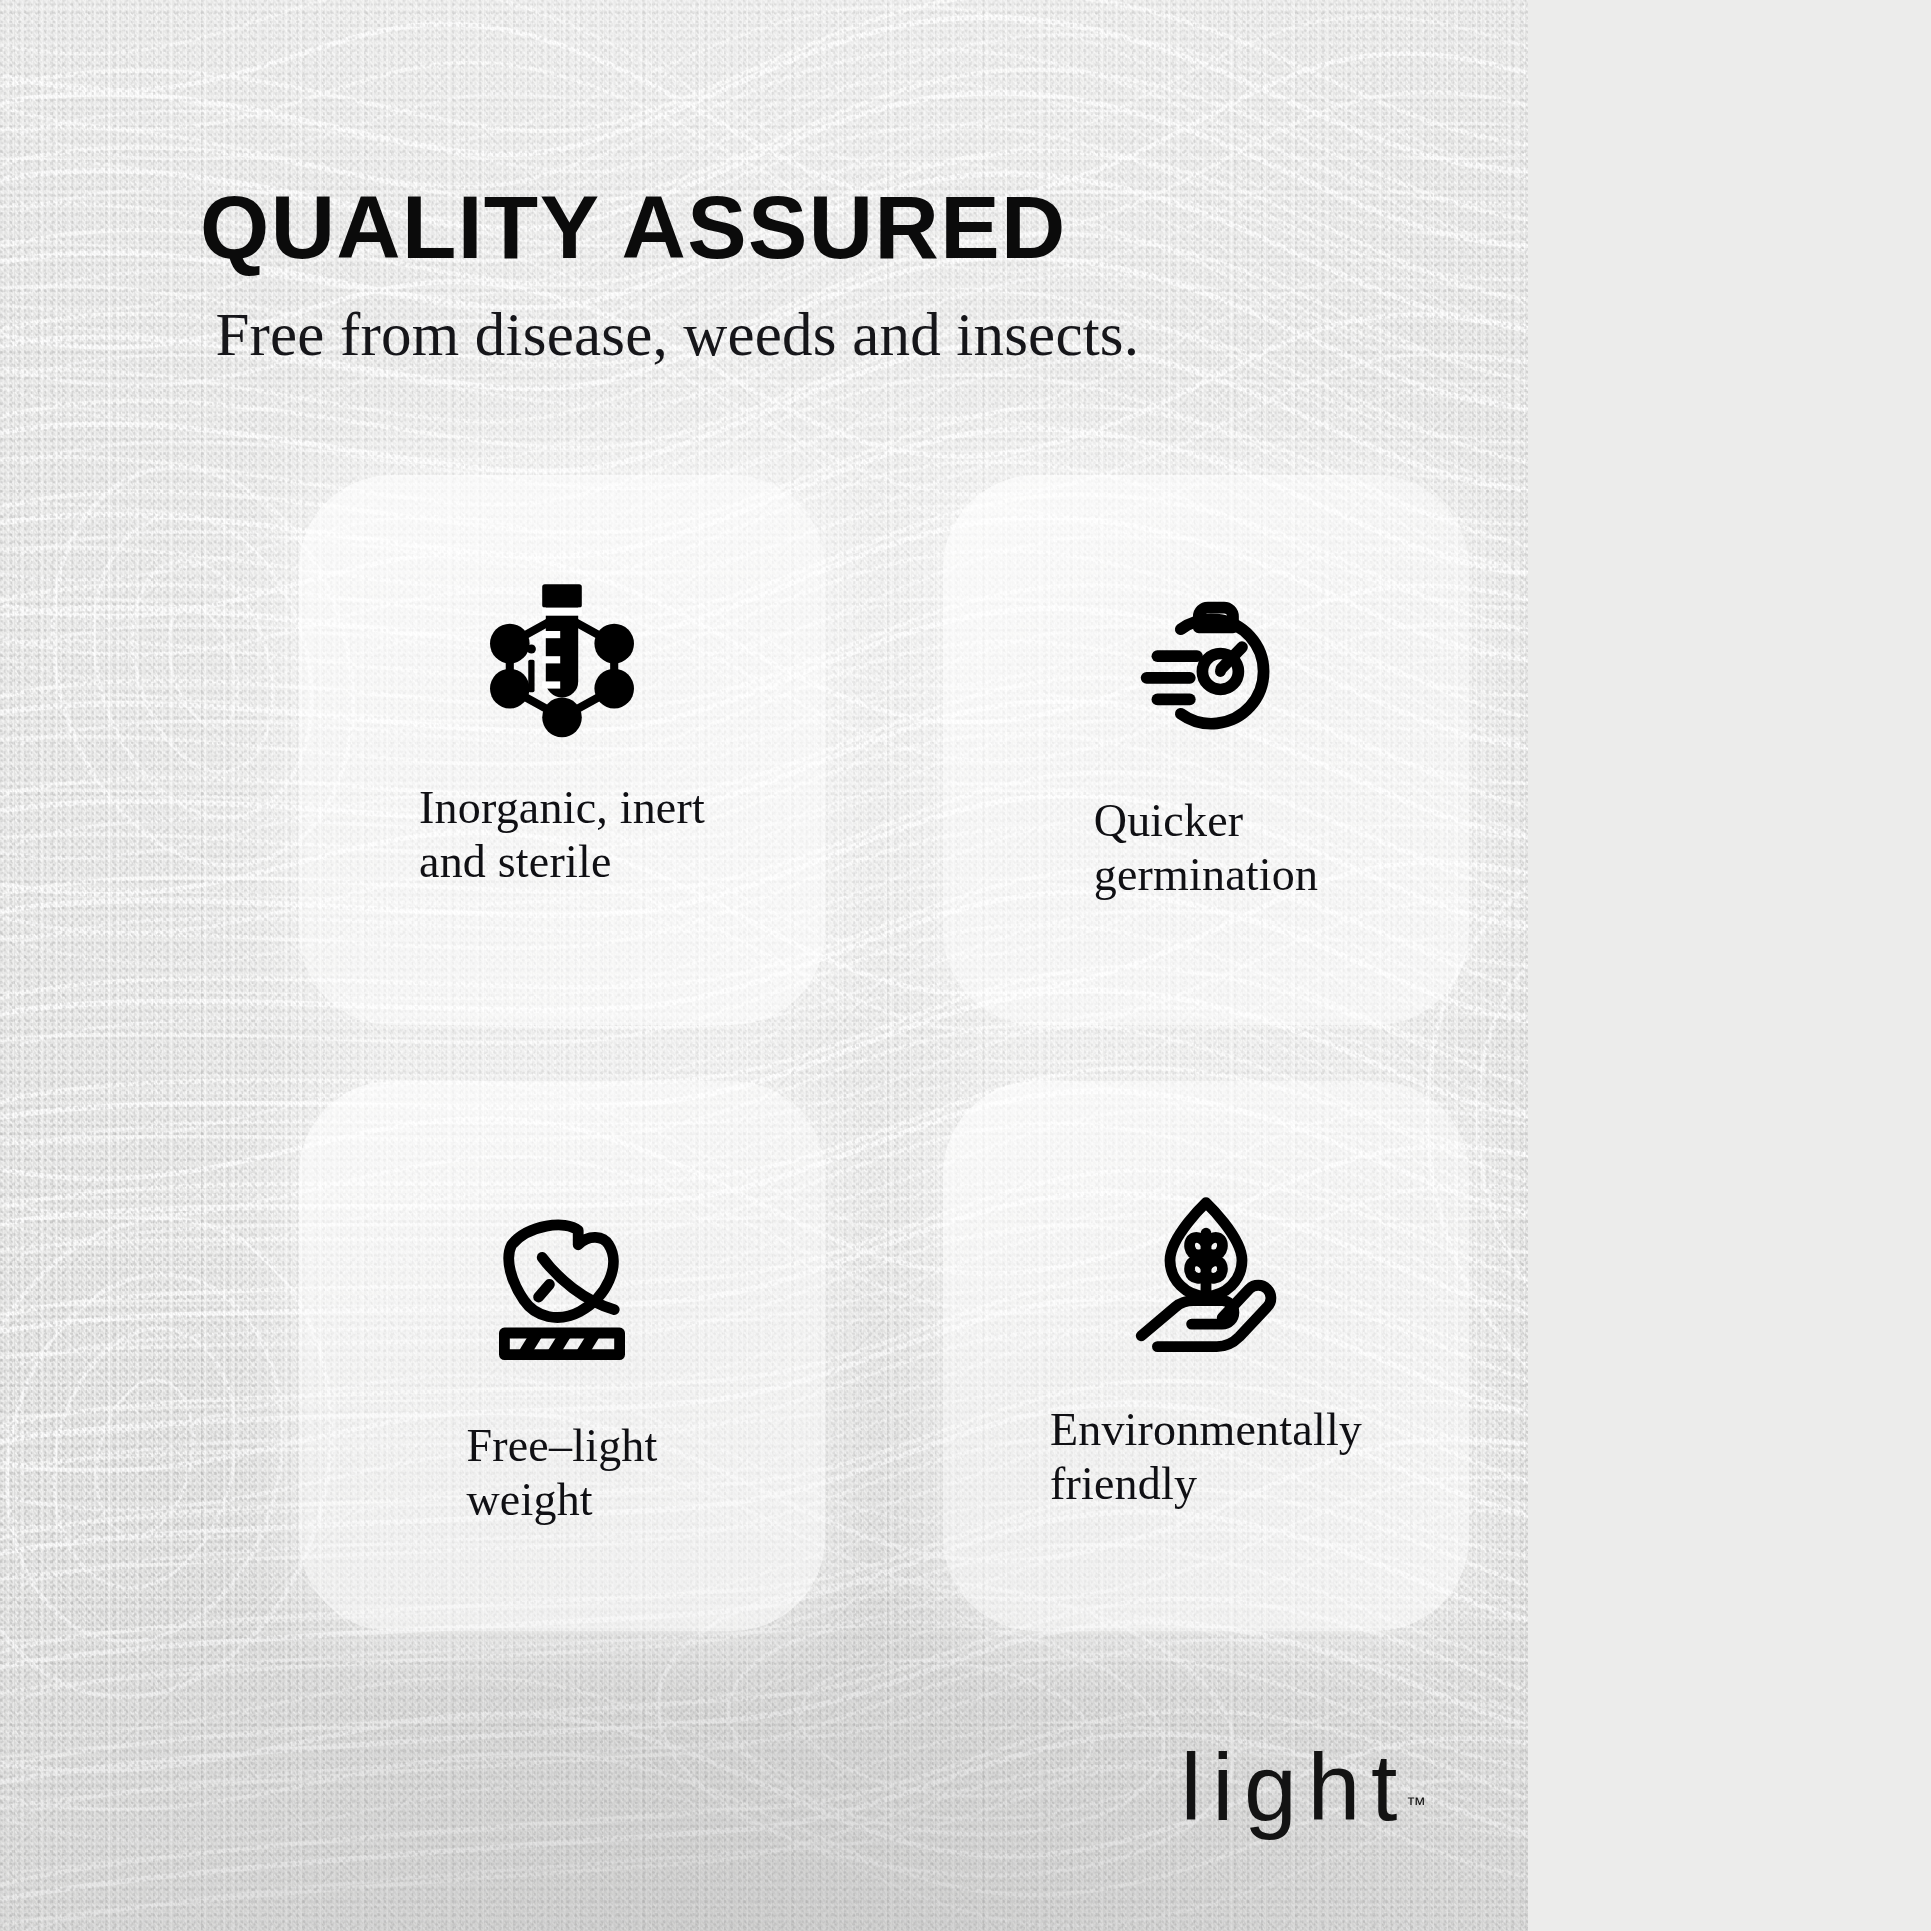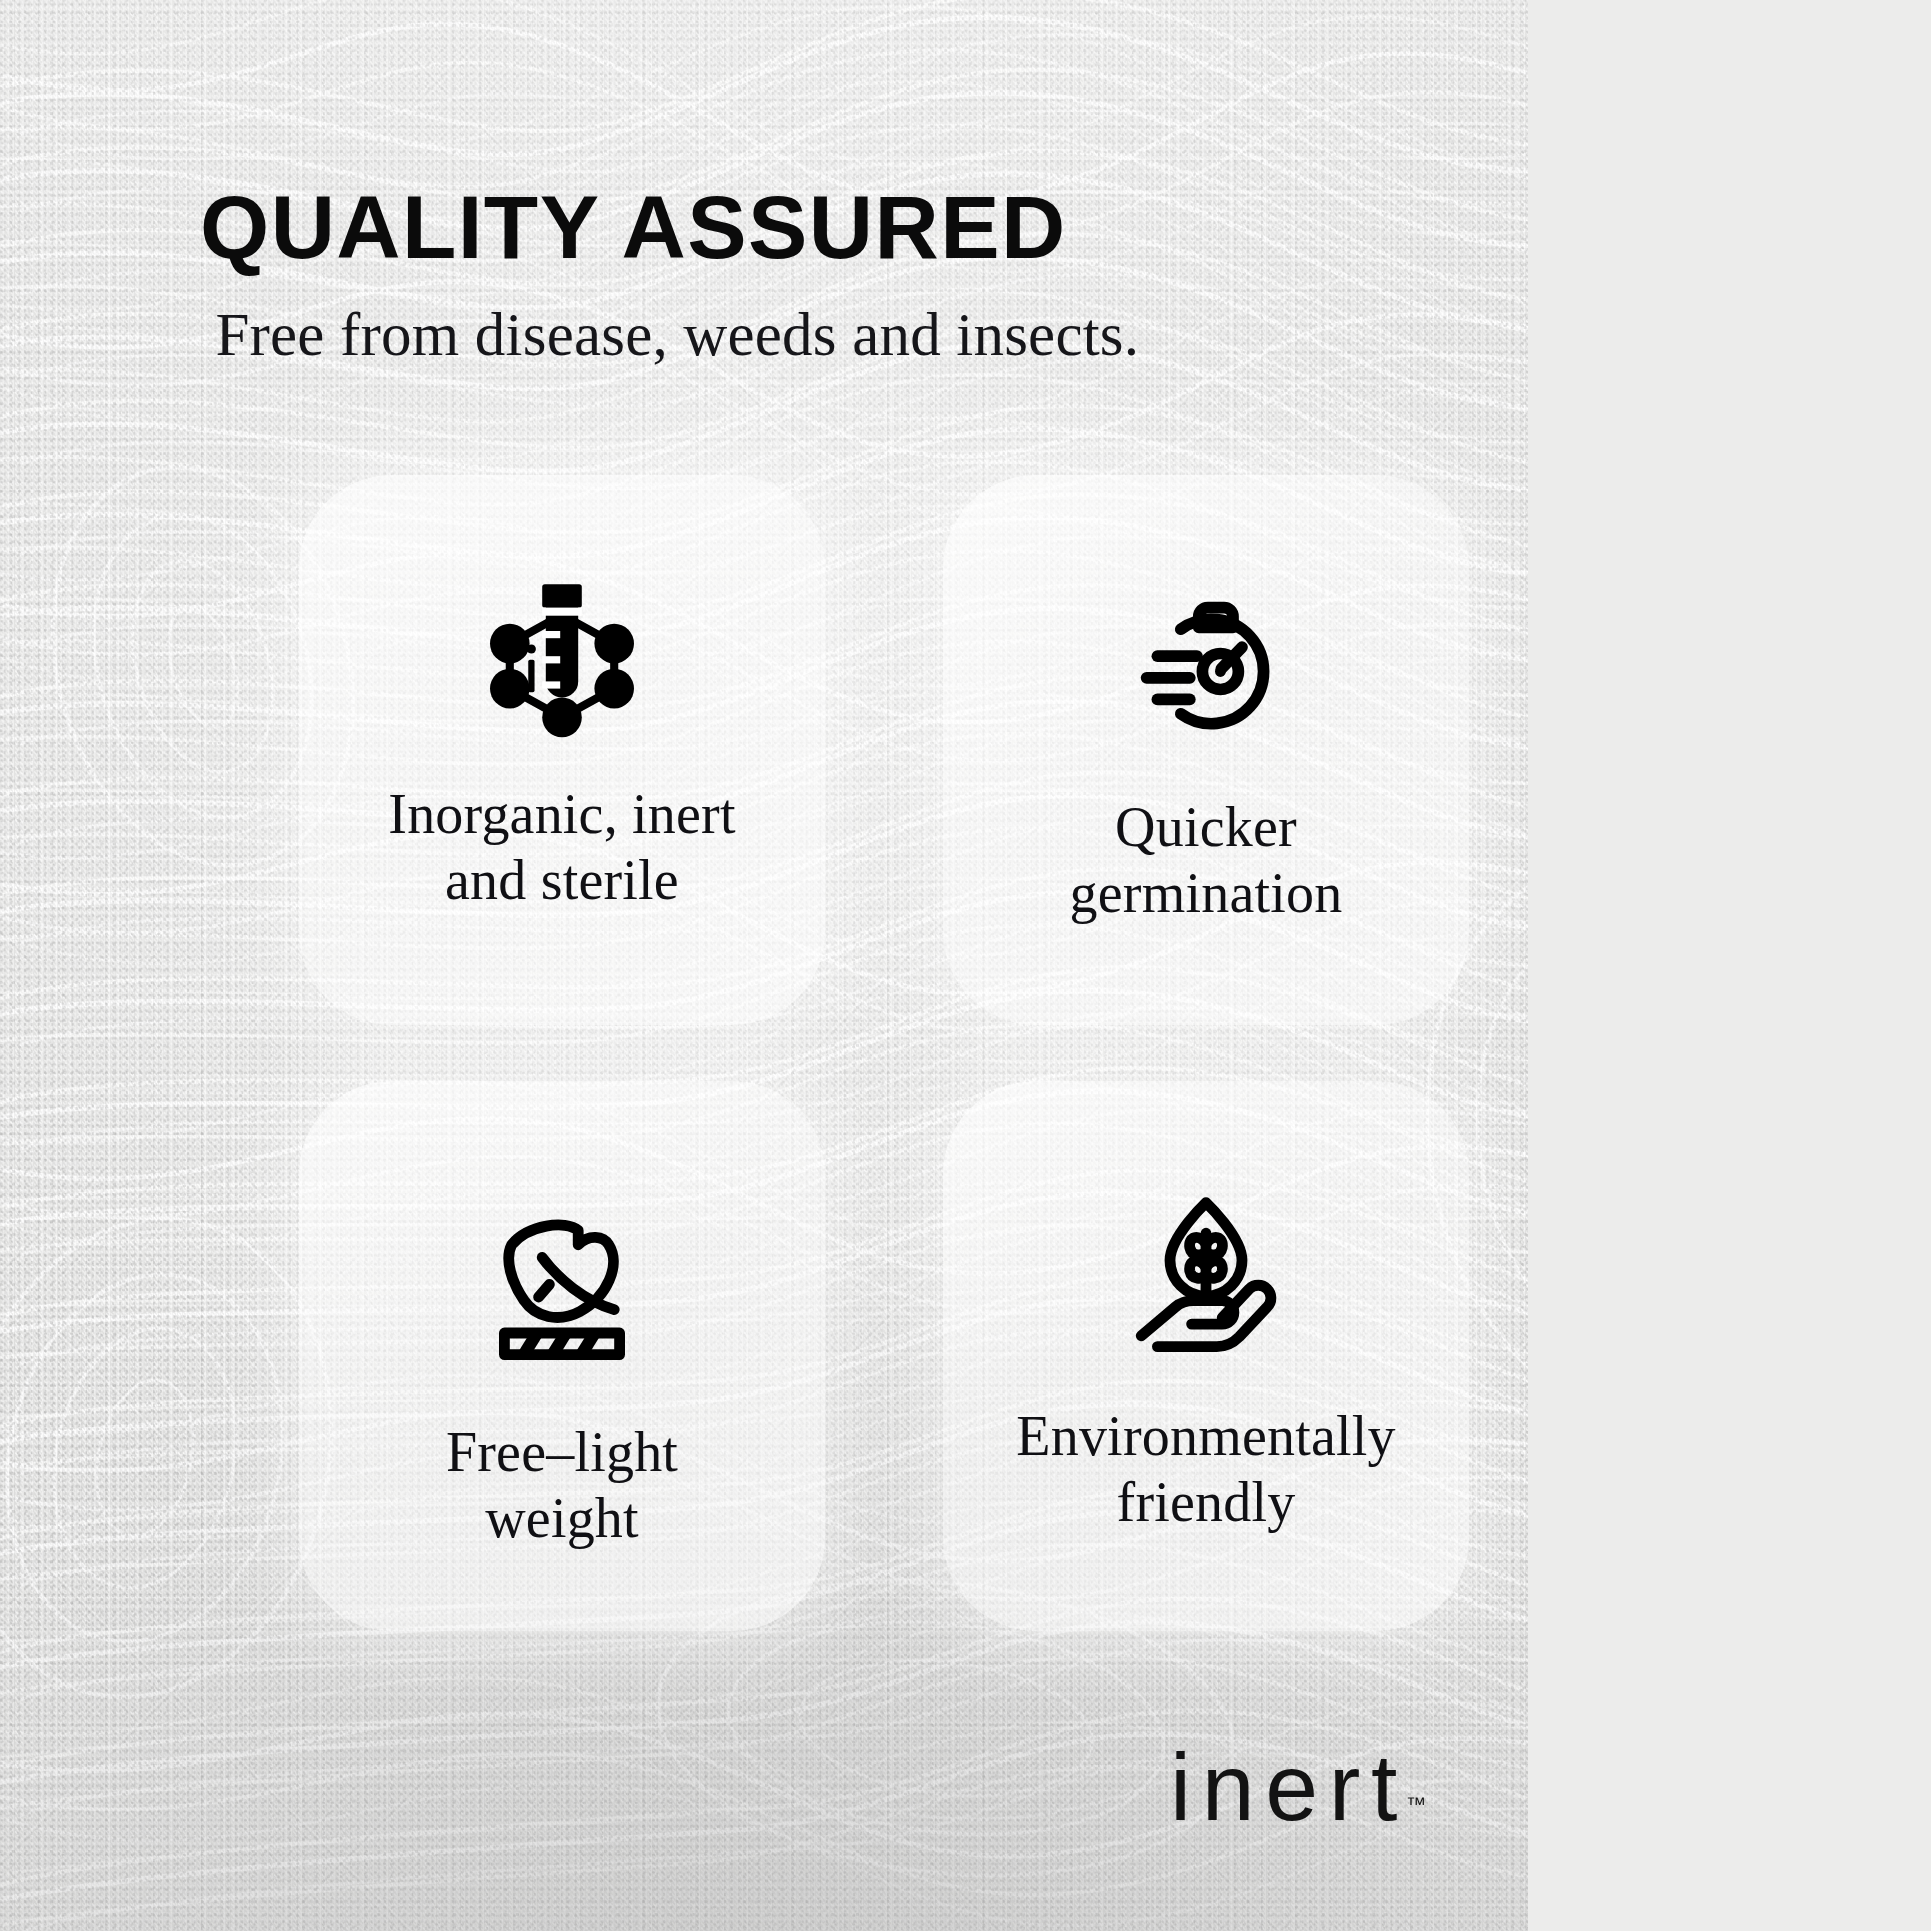--- a/index.html
+++ b/index.html
@@ -118,24 +118,23 @@
   }
   .card-icon{
     width:180px;height:180px;
     display:flex;align-items:center;justify-content:center;
     margin-bottom:33px;
   }
   .card-icon svg{display:block;width:100%;height:100%;}
   .card-label{
     font-family:"Liberation Serif","DejaVu Serif",serif;
     font-weight:400;
-    font-size:56px;
+    font-size:46px;
     line-height:1.18;
     color:#101014;
-    text-align:center;
     letter-spacing:0.2px;
     max-width:454px;
   }
 
   
   .card--2 .card-icon{margin-bottom:46px;}
   .card--3{padding-top:108px;}
   .card--3 .card-icon{margin-bottom:50px;}
   .card--4{padding-top:100px;}
   .card--4 .card-icon{margin-bottom:42px;}
@@ -389,19 +388,19 @@
         </div>
         <div class="card-label">
           <span>Environmentally</span><br>
           <span>friendly</span>
         </div>
       </div>
 
     </div>
 
     <div class="brand">
-      <span class="brand-word">inert</span>
+      <span class="brand-word">light</span>
       <span class="brand-tm">™</span>
     </div>
 
   </div>
 </div>
 
 
 </body></html>

